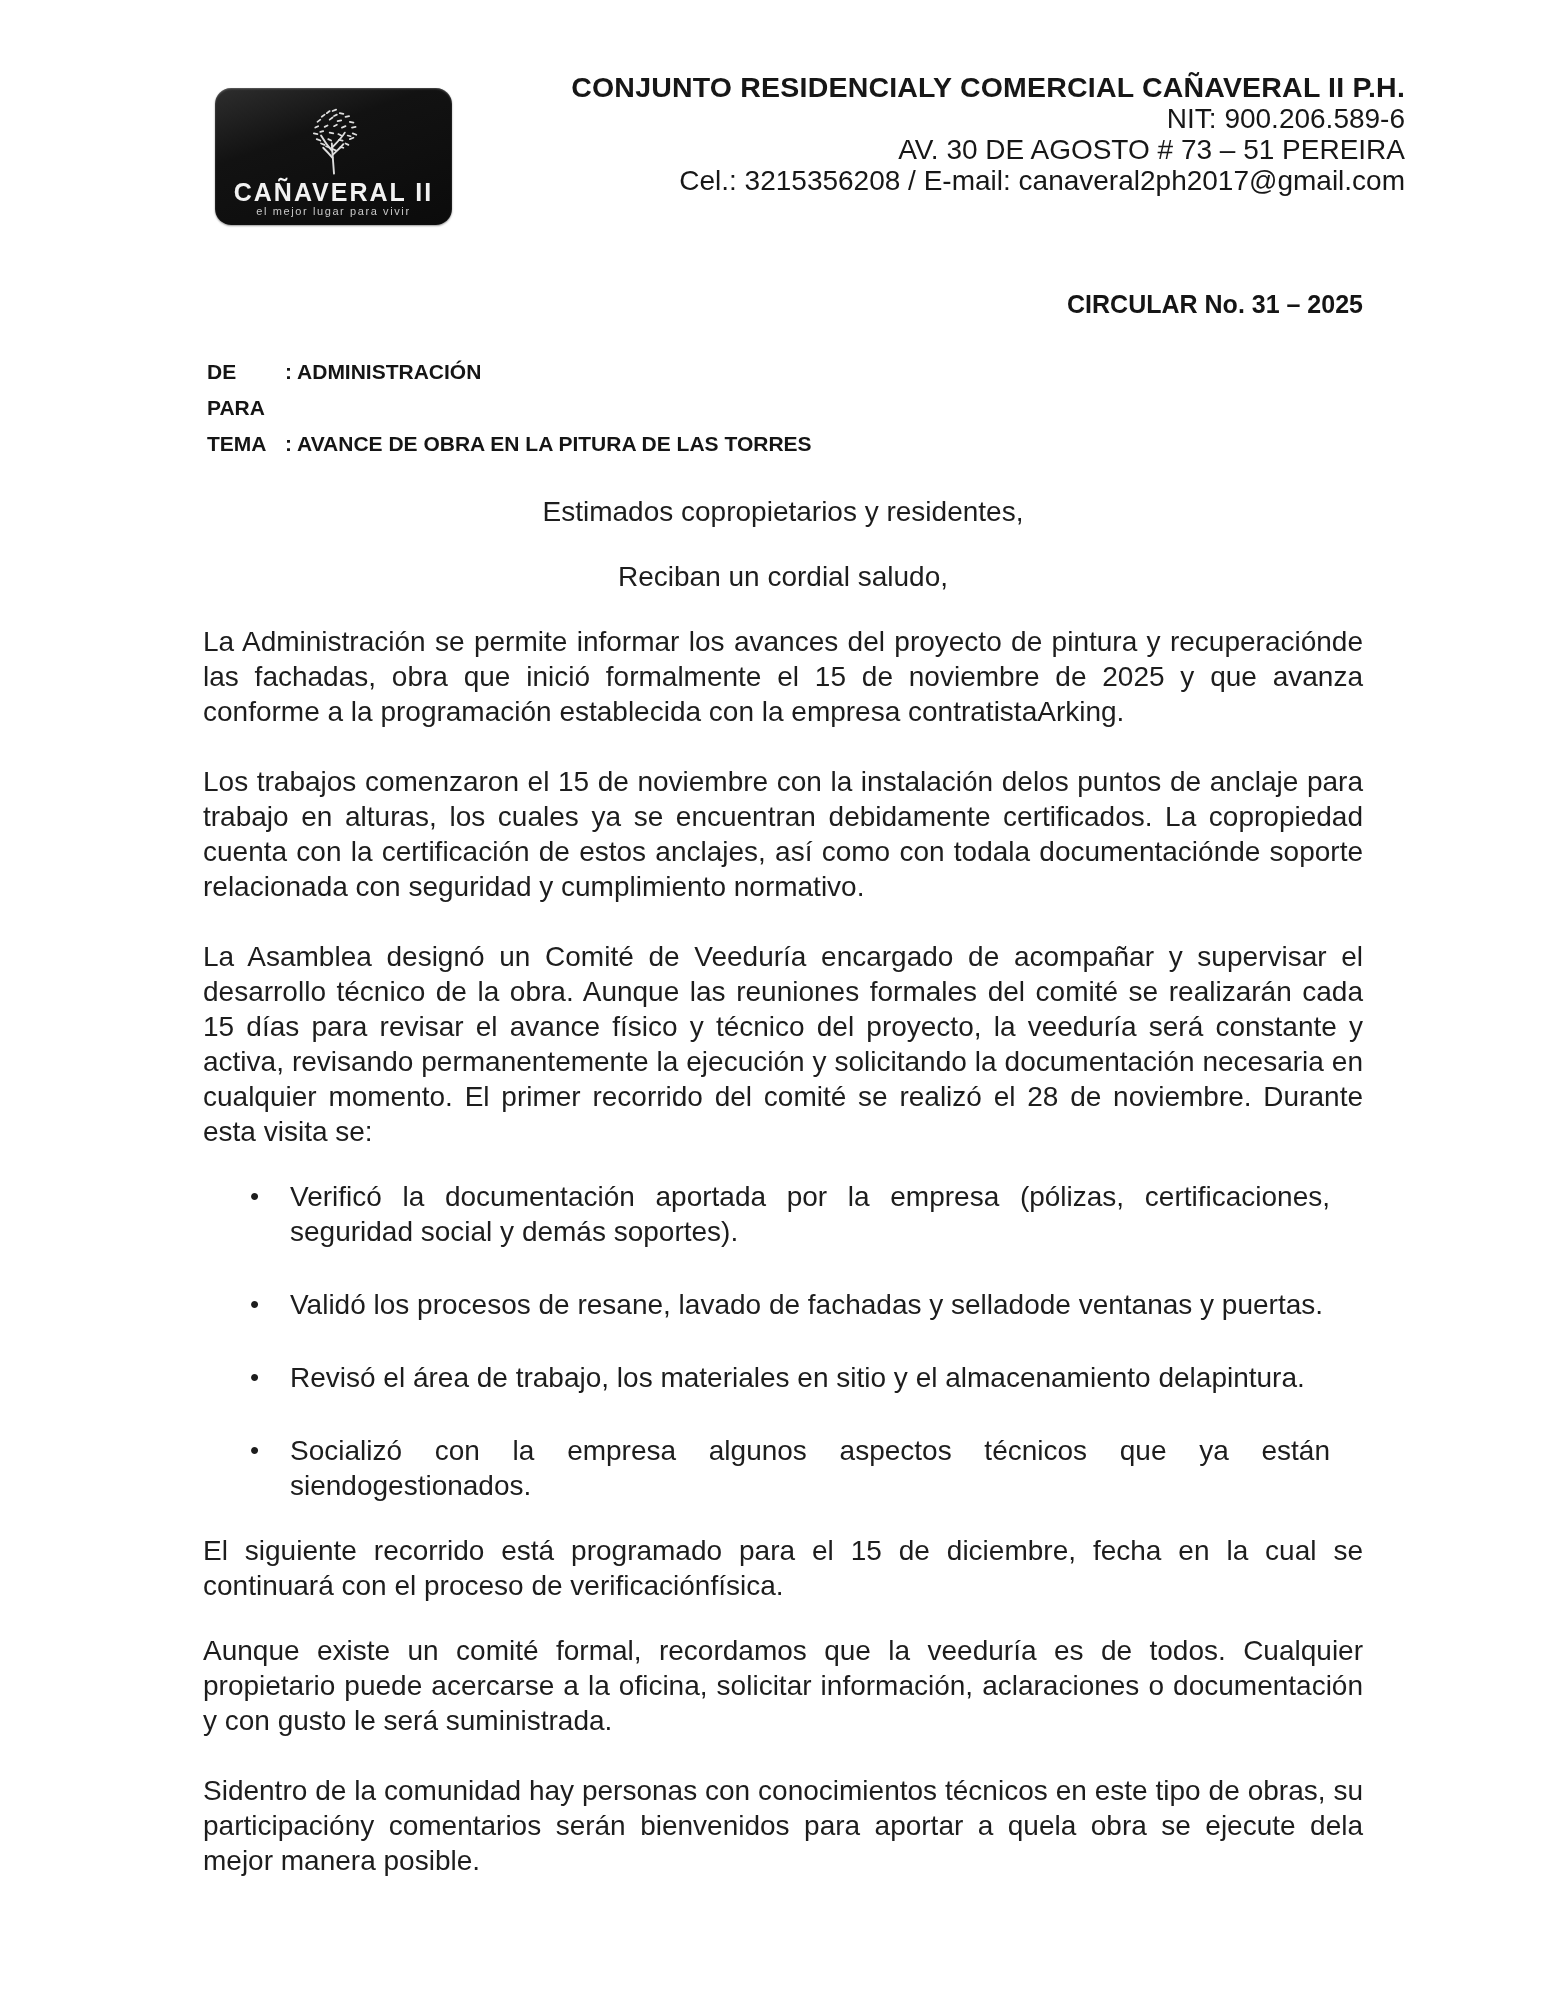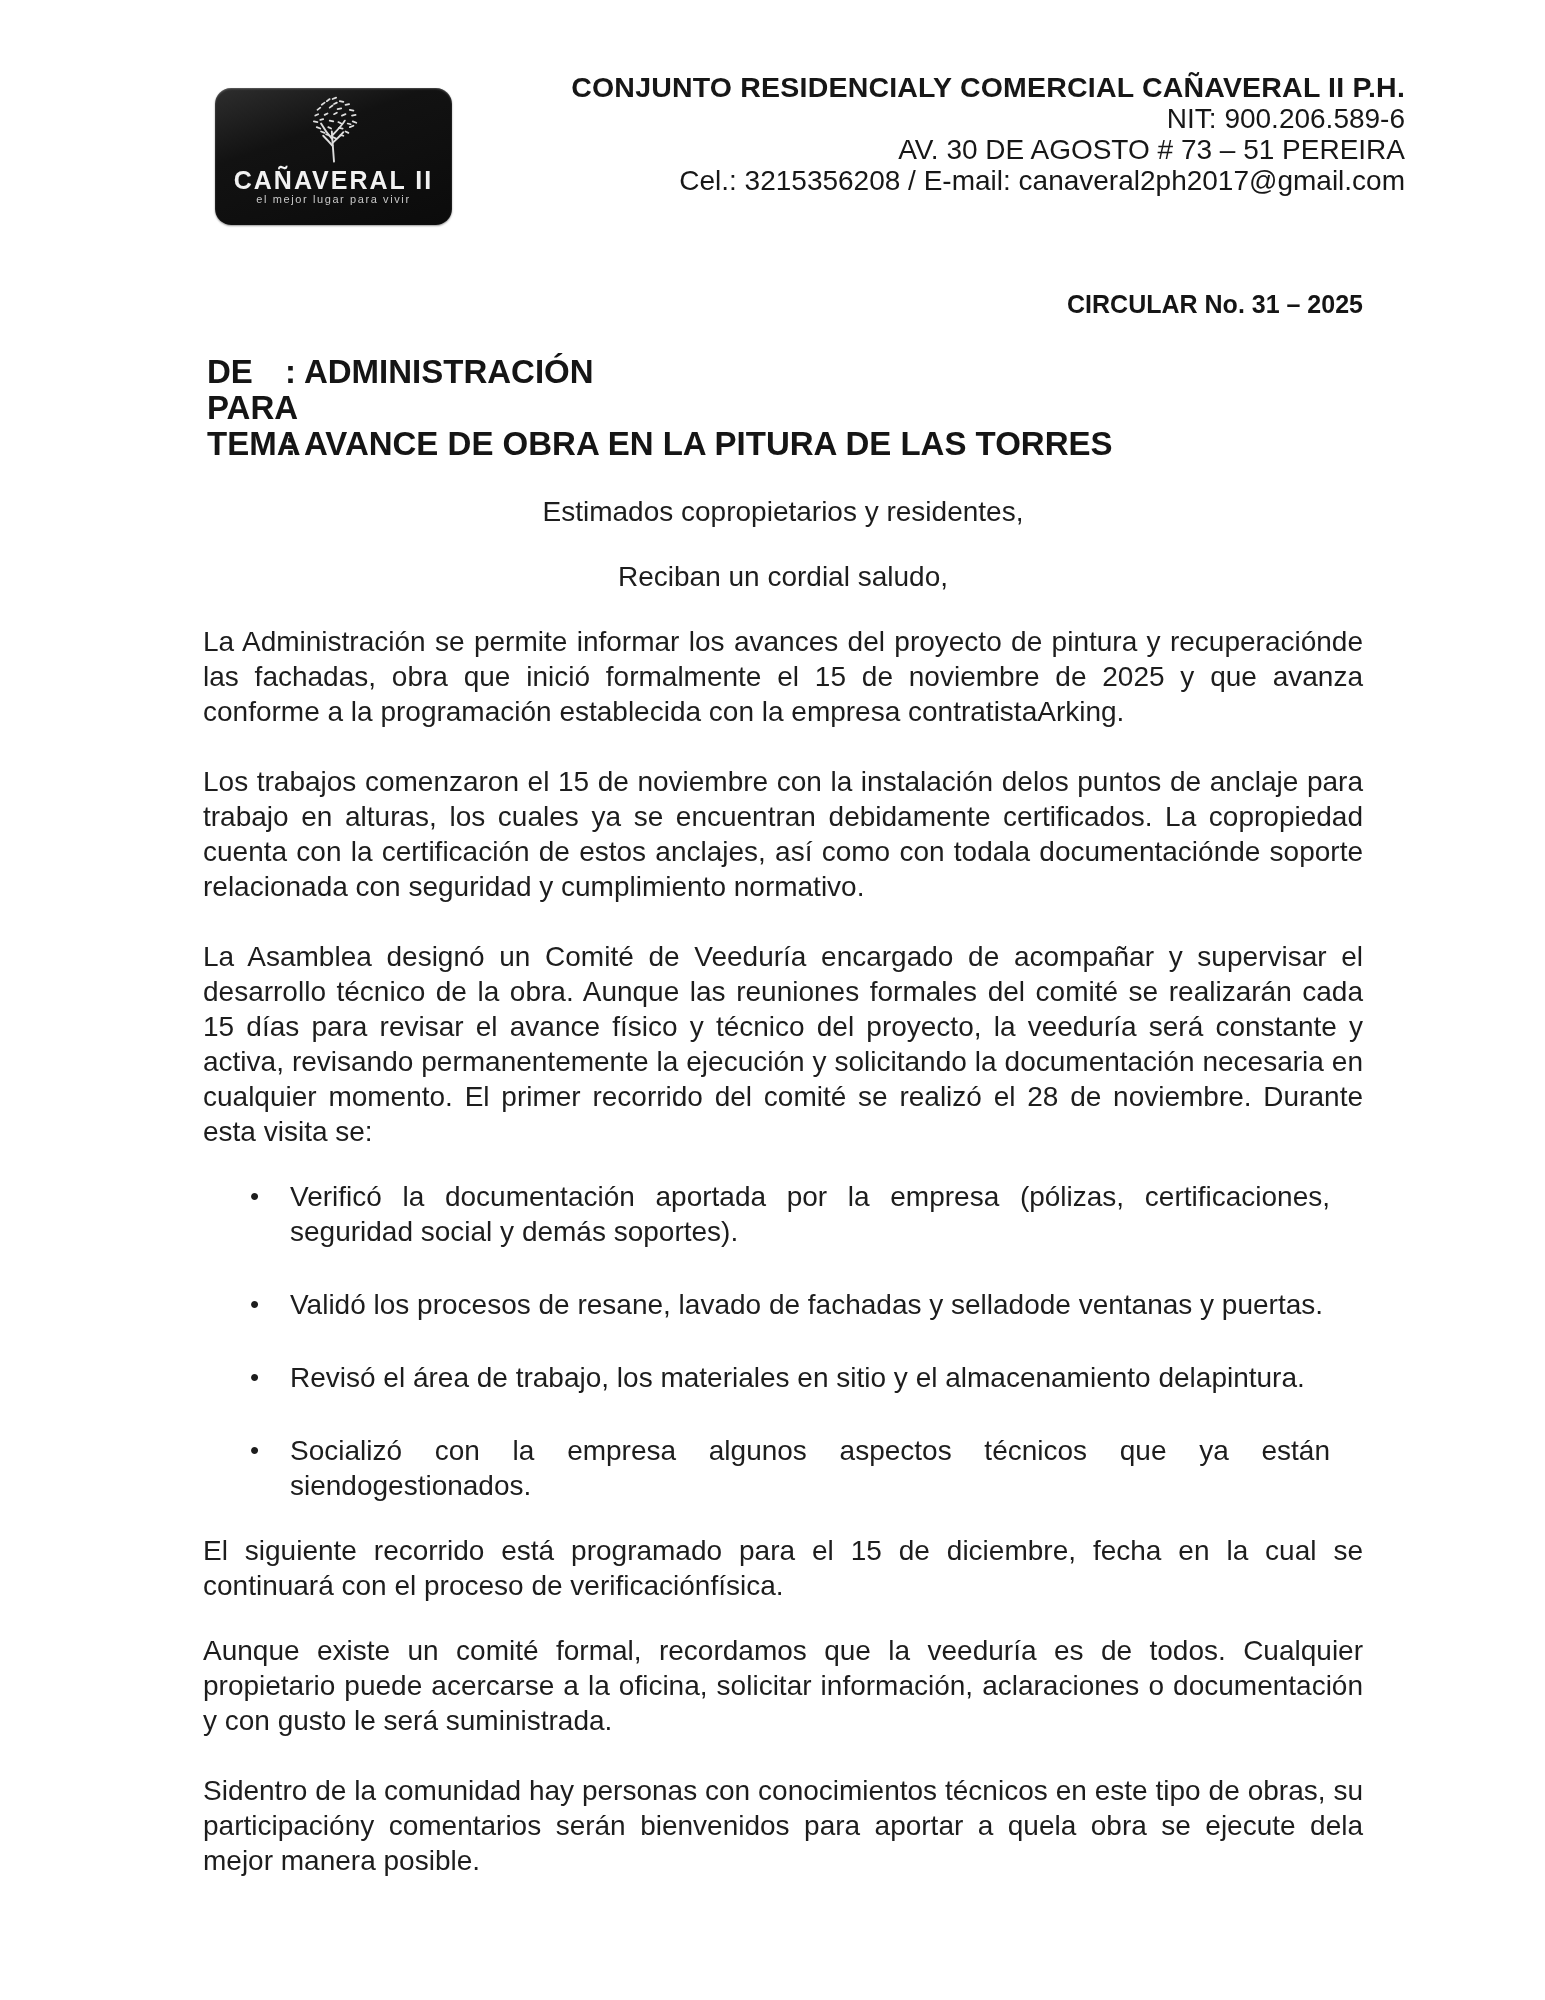--- a/index.html
+++ b/index.html
@@ -15,21 +15,21 @@
   }
   
   .doc-header{position:relative;height:232px;}
   .logo{
     position:absolute;left:215px;top:88px;
     width:237px;height:137px;
     background:linear-gradient(160deg,#2e2e2e 0%,#121212 35%,#0b0b0b 100%);
     border-radius:16px;
     box-shadow:inset 0 1px 2px rgba(255,255,255,.25), 0 1px 2px rgba(0,0,0,.4);
     display:flex;flex-direction:column;align-items:center;justify-content:flex-start;
-    padding-top:6px;box-sizing:border-box;
+    padding-top:18px;box-sizing:border-box;
   }
   .logo-tree{width:78px;height:72px;flex:0 0 auto;}
   .logo-name{
     color:#f2f2f2;font-weight:700;font-size:25px;line-height:26px;
     letter-spacing:2px;white-space:nowrap;margin-top:1px;
   }
   .logo-tagline{
     color:#c9c9c9;font-weight:400;font-size:11px;line-height:13px;
     letter-spacing:1.6px;white-space:nowrap;
   }
@@ -38,21 +38,21 @@
     text-align:right;font-size:28px;line-height:31px;color:#171717;
   }
   .header-text .org{font-weight:700;font-size:28.5px;letter-spacing:.2px;}
   
   .circular-title{
     width:1160px;margin:55px auto 0 203px;
     text-align:right;font-weight:700;font-size:25px;line-height:34px;color:#151515;
   }
   
   .meta{margin:33px 0 0 207px;}
-  .meta-row{display:flex;font-weight:700;font-size:33px;line-height:36px;color:#151515;}
+  .meta-row{display:flex;font-weight:700;font-size:21px;line-height:36px;color:#151515;}
   .meta-label{width:78px;flex:0 0 auto;}
   .meta-value{white-space:pre;}
   
   .body{
     width:1160px;margin:32px 0 0 203px;
     font-size:28px;line-height:35px;color:#1d1d1d;
   }
   .body p{margin:0 0 35px 0;text-align:justify;}
   .body p.greeting{text-align:center;margin-bottom:30px;}
   .body p.tight{margin-bottom:30px;}

